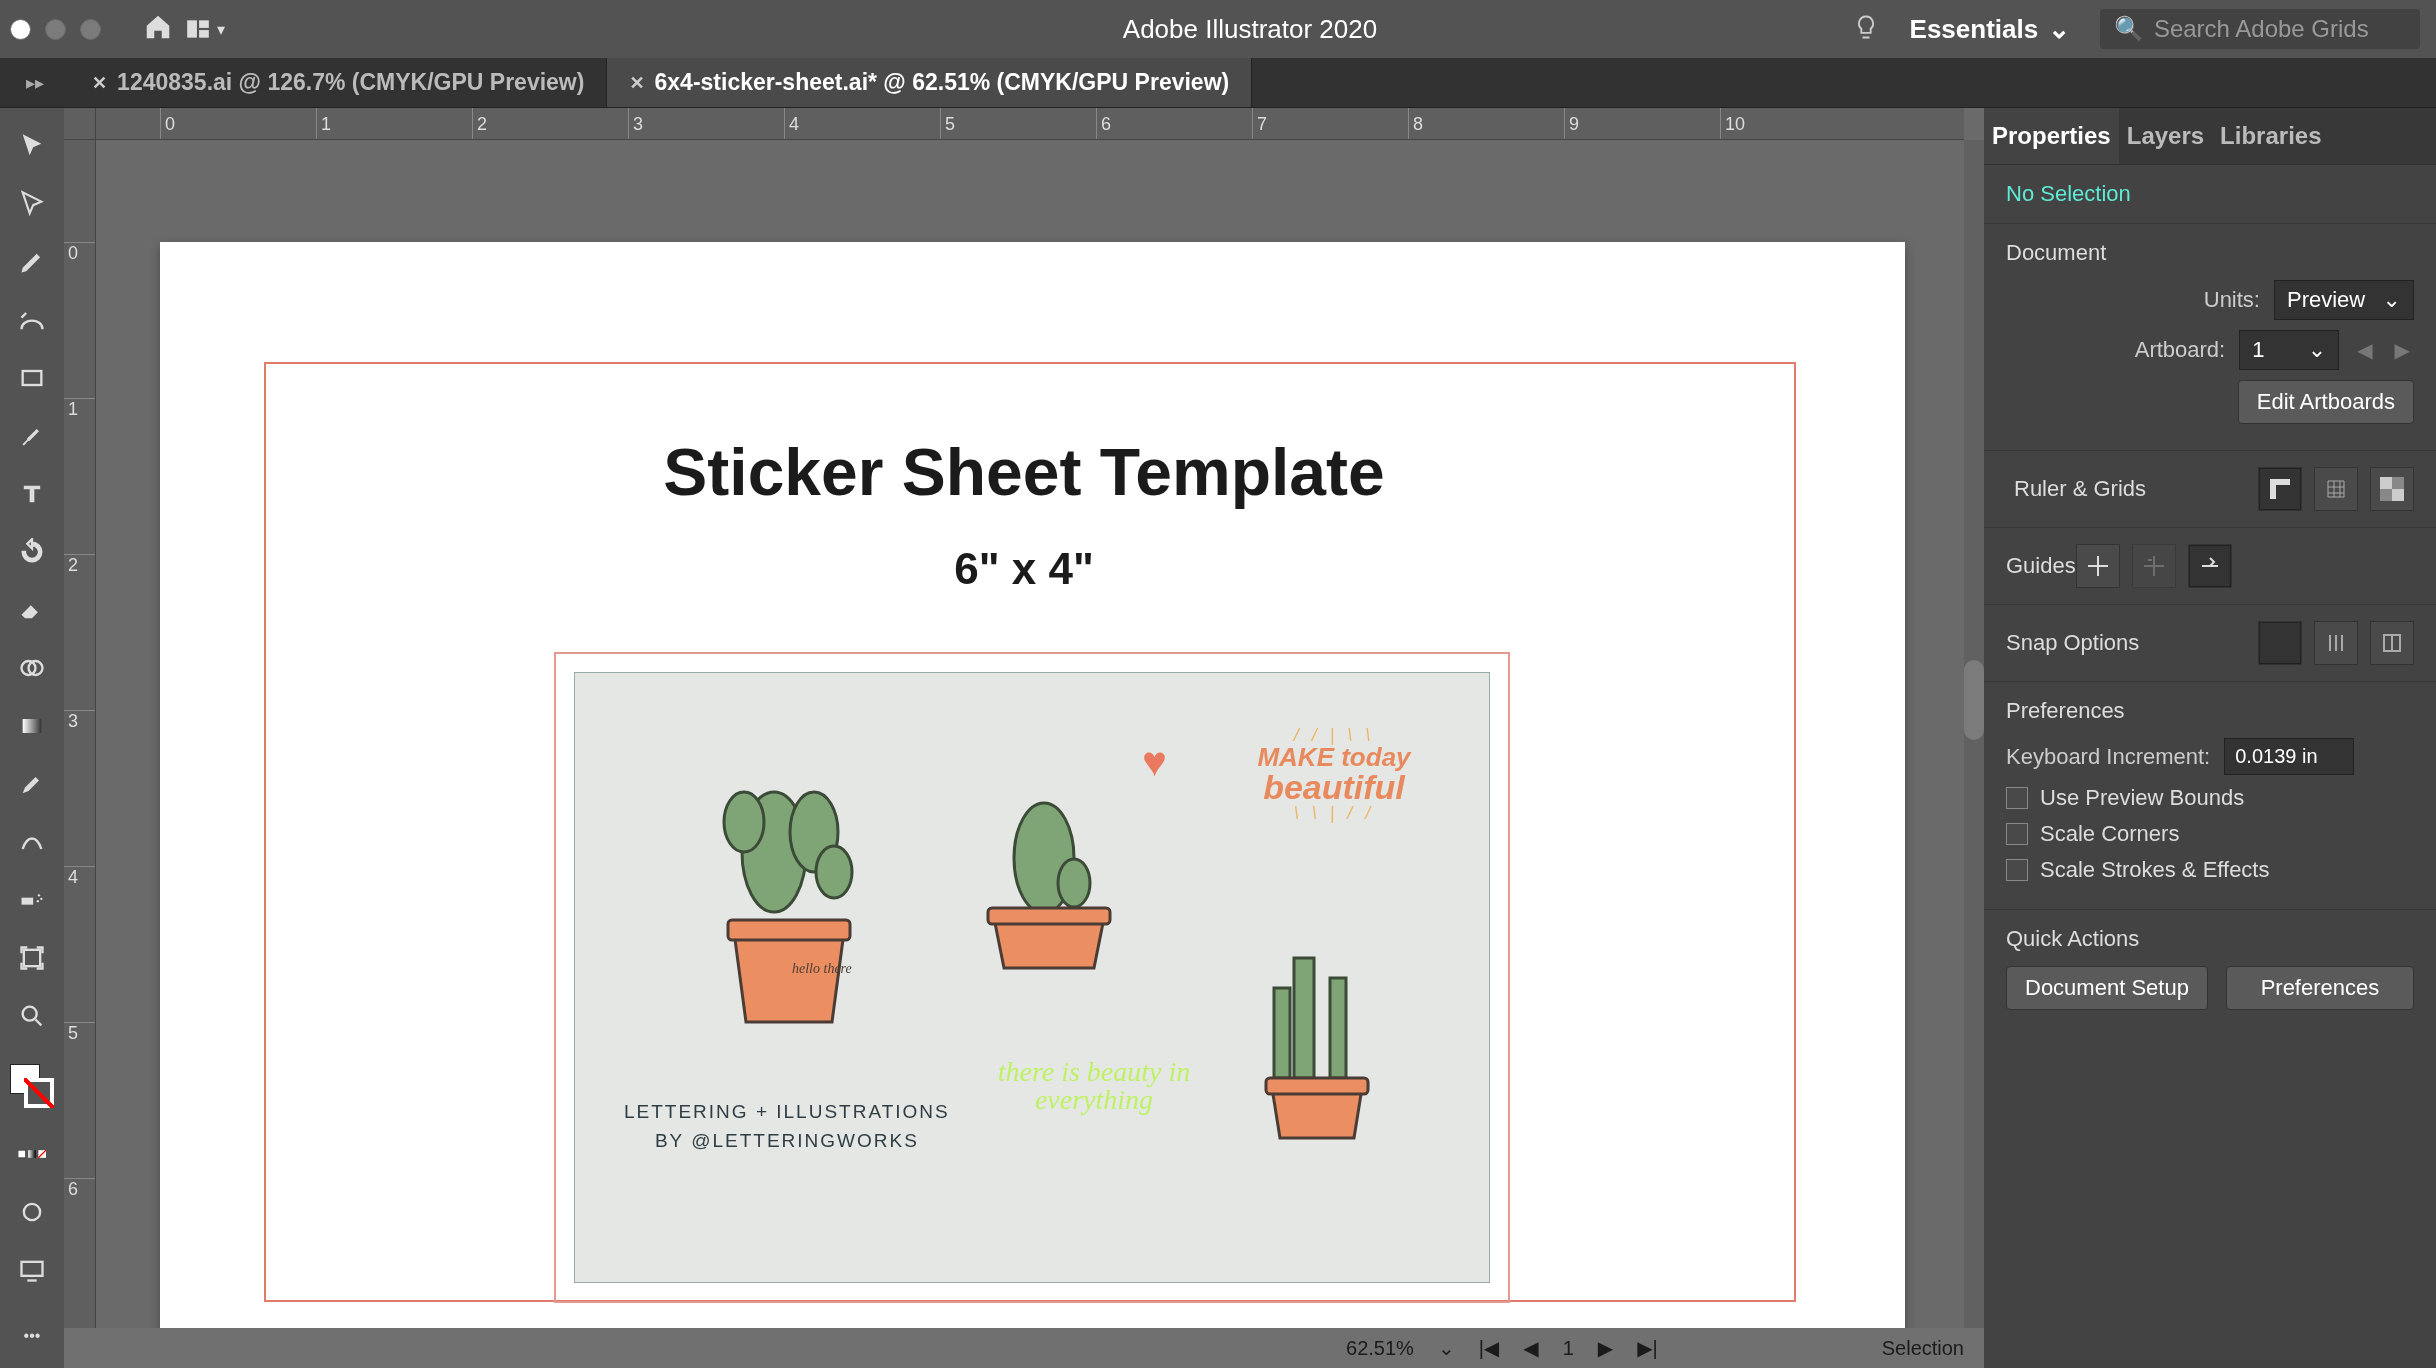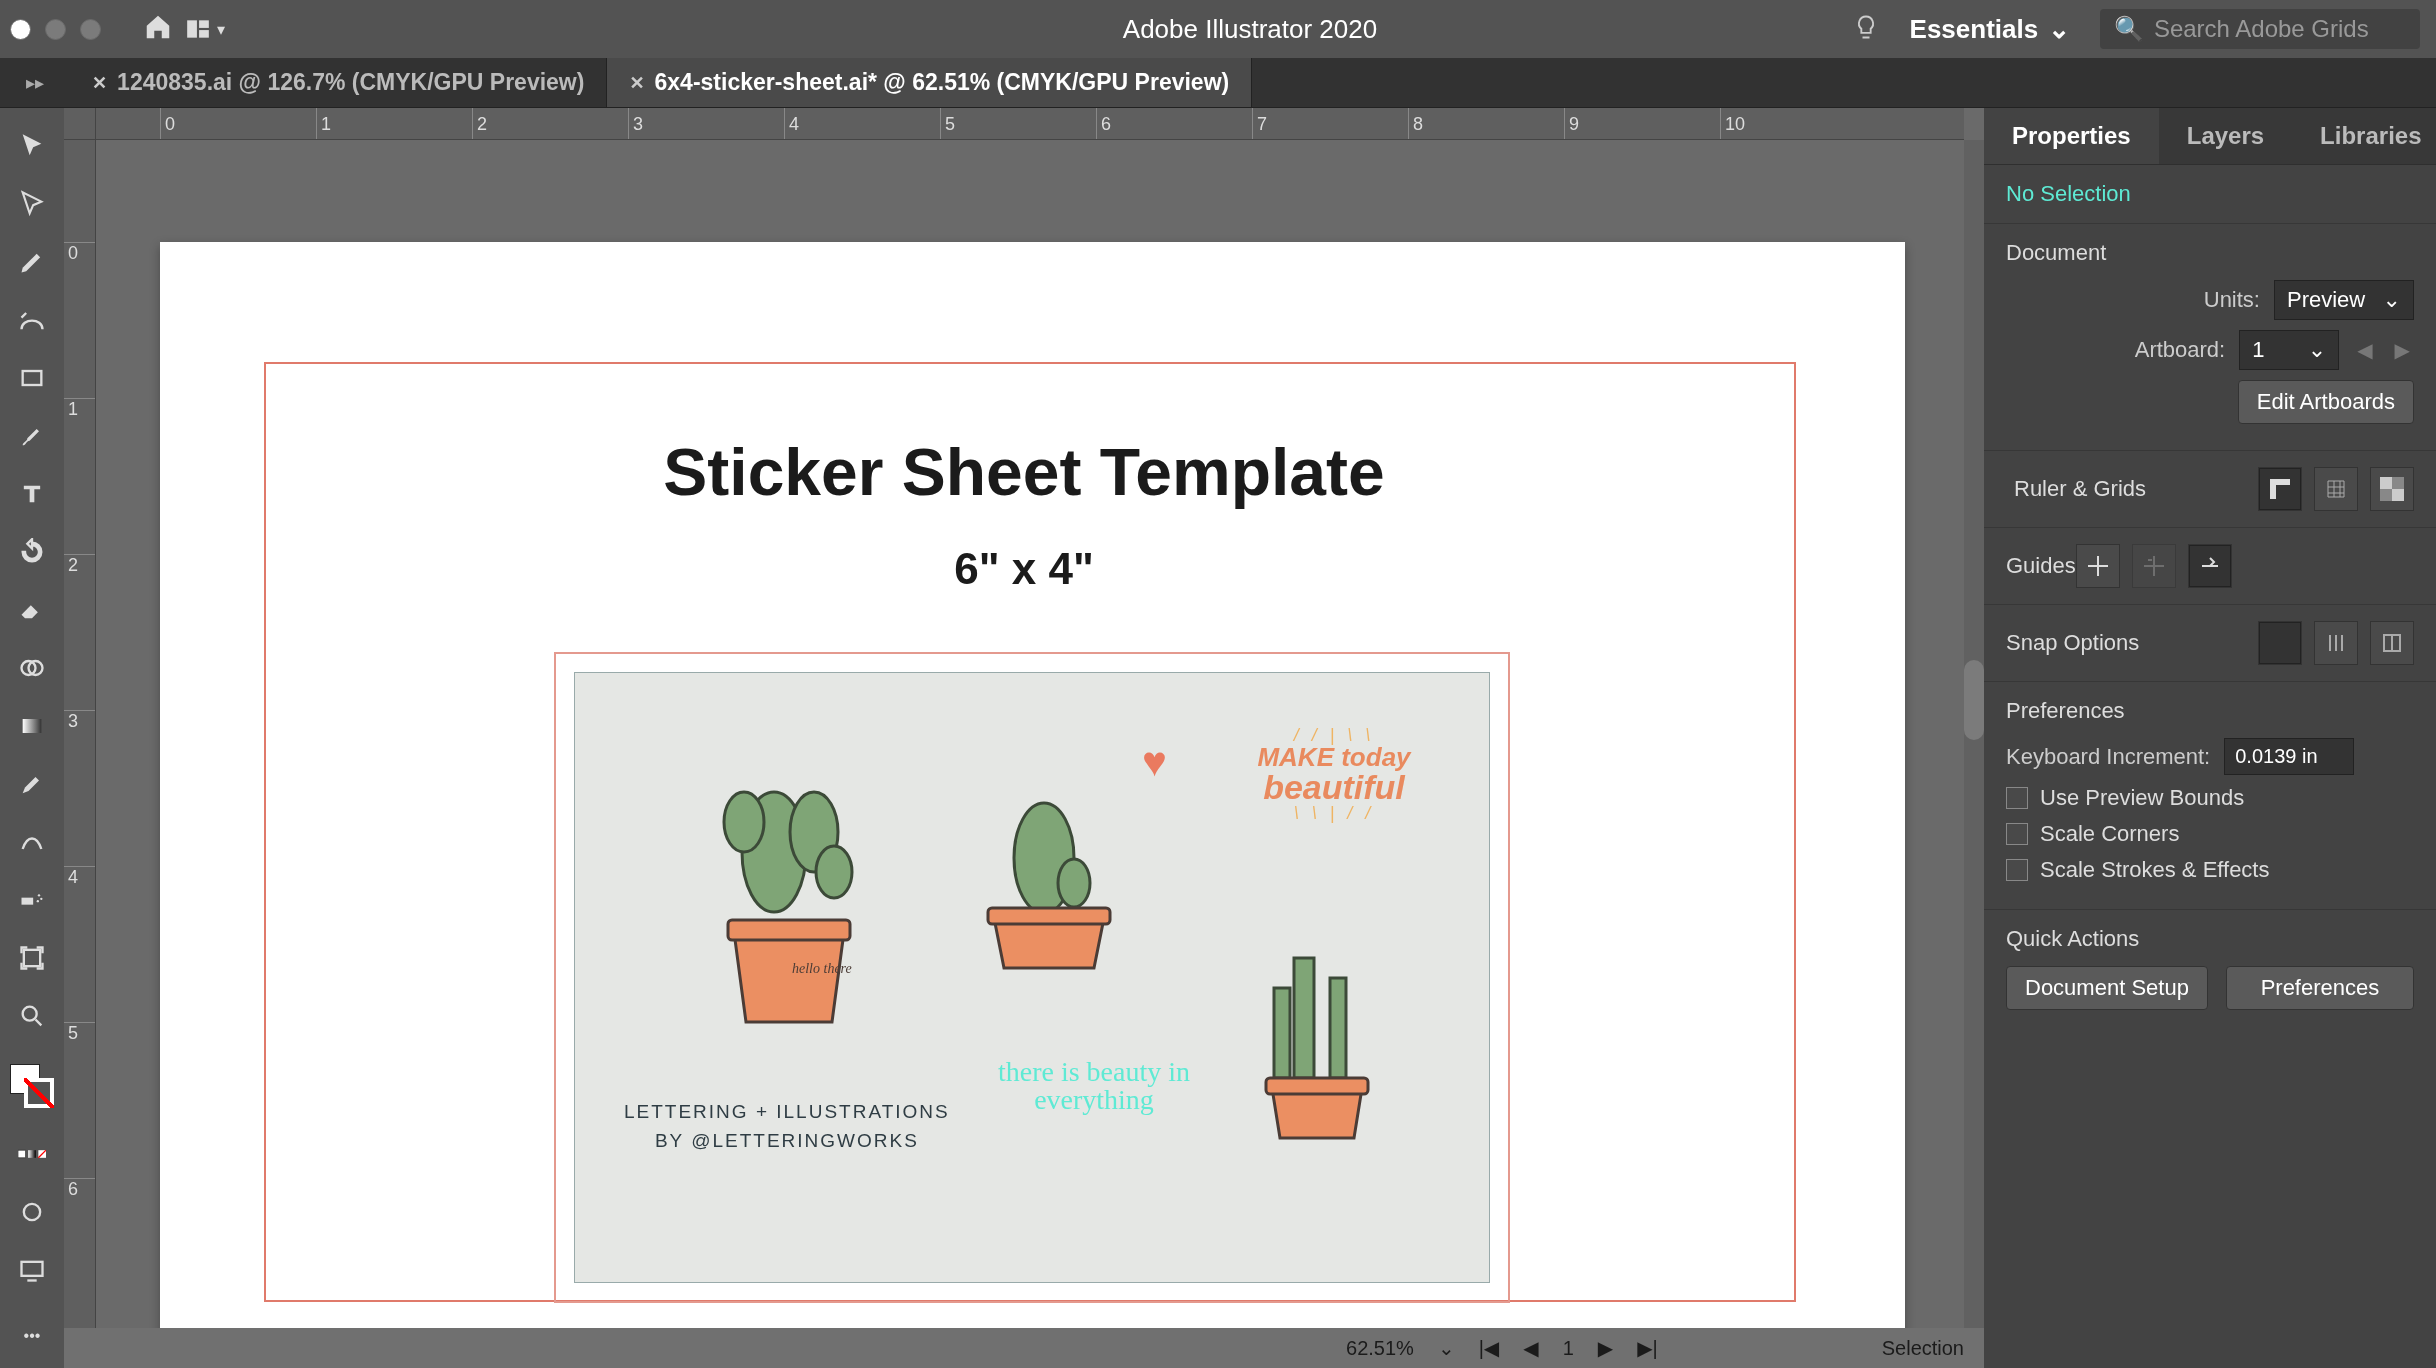--- a/index.html
+++ b/index.html
@@ -46,28 +46,28 @@
 .canvas-title { position:absolute; left:50%; top:326px; transform:translateX(-50%); font-size:66px; font-weight:800; color:#1b1b1b; }
 .canvas-sub { position:absolute; left:50%; top:436px; transform:translateX(-50%); font-size:44px; font-weight:700; color:#1b1b1b; }
 .credit { position:absolute; left: 560px; top: 990px; font-size:19px; letter-spacing:2px; color:#2f3d44; text-align:center; line-height:1.5; }
 
 .cactus { position:absolute; }
 .pot { fill:#eb8f62; stroke:#4b3c36; stroke-width:3; }
 .cact { fill:#7fa576; stroke:#3c4a38; stroke-width:3; }
 .heart { position:absolute; color:#ea7a5f; font-size:42px; left:1078px; top:630px; }
 .sunburst { position:absolute; left:1140px; top:618px; width:260px; text-align:center; color:#e98a5e; font-style:italic; font-family:cursive; font-size:26px; line-height:1; }
 .sunburst .rays { color:#efb463; font-size:18px; letter-spacing:4px; }
-.beauty-script { position:absolute; left:920px; top:950px; width:220px; color:#5eead4; font-family:cursive; font-size:28px; text-align:center; line-height:1; }
+.beauty-script { position:absolute; left:920px; top:950px; width:220px; color:#bef264; font-family:cursive; font-style:italic; font-size:28px; text-align:center; line-height:1; }
 
 .scroll-v { position:absolute; right:0; top:32px; bottom:0; width:20px; background:#616161; }
 .scroll-thumb { position:absolute; top:520px; width:20px; height:80px; background:#7b7b7b; border-radius:10px; }
 
 .panels { width: 452px; background: #434343; display: flex; flex-direction: column; }
 .panel-tabs { display: flex; border-bottom: 1px solid #2f2f2f; background:#383838; }
-.panel-tab { padding: 14px 28px; font-size: 24px; font-weight: 700; color: #bbb; }
+.panel-tab { padding: 14px 8px; font-size: 24px; font-weight: 700; color: #bbb; }
 .panel-tab.active { background: #434343; color: #fff; }
 .panel-section { padding: 16px 22px; border-bottom: 1px solid #373737; }
 .sec-title { font-size: 22px; color: #ddd; margin-bottom: 14px; }
 .no-sel { font-size:22px; color:#5eead4; padding:16px 22px; border-bottom:1px solid #373737; }
 .prop-row { display:flex; align-items:center; justify-content:flex-end; gap:14px; margin:10px 0; font-size:22px; color:#ccc; }
 .prop-row label { color:#ccc; }
 .dd { background:#333; border:1px solid #222; padding:6px 12px; min-width:140px; display:flex; align-items:center; justify-content:space-between; color:#fff; font-size:22px; cursor:pointer; }
 .btn { background:#5a5a5a; border:1px solid #333; padding:8px 18px; color:#fff; font-size:22px; border-radius:4px; cursor:pointer; white-space: nowrap; }
 .icon-row { display:flex; gap:12px; }
 .icon-btn { width:44px; height:44px; background:#4a4a4a; border:1px solid #333; display:flex; align-items:center; justify-content:center; color:#ddd; cursor:pointer; }

